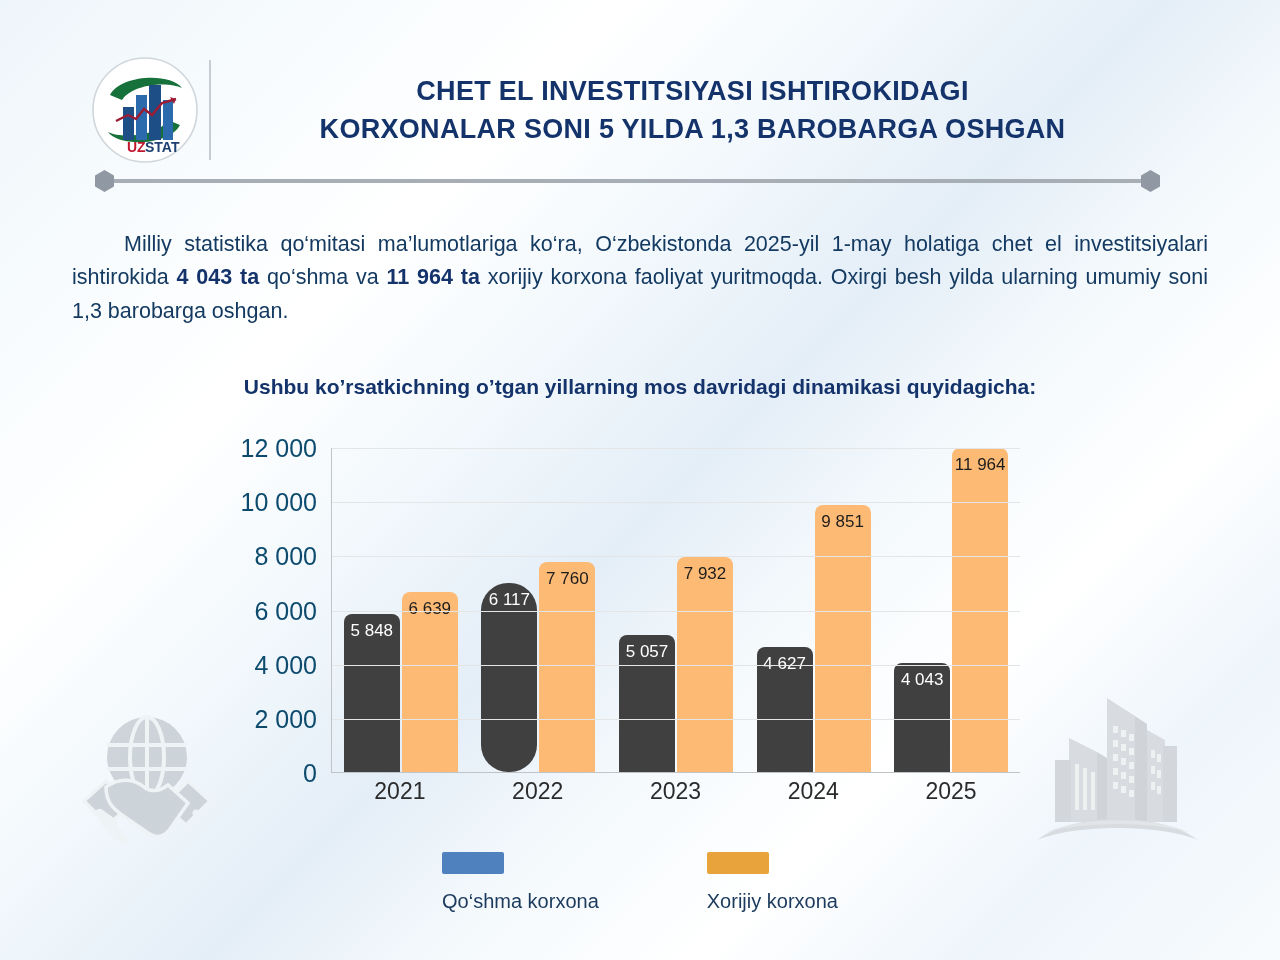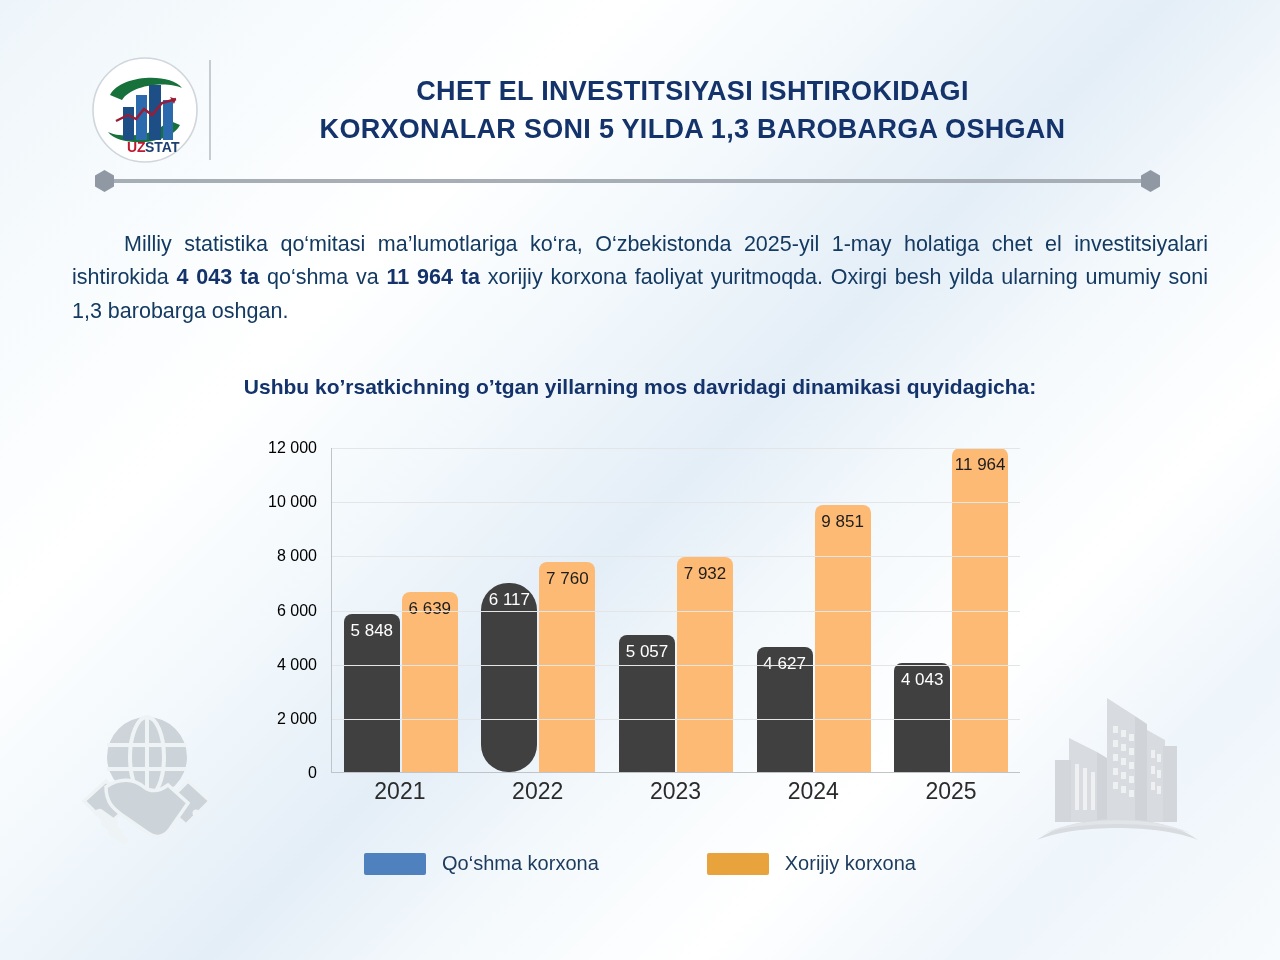--- a/index.html
+++ b/index.html
@@ -95,21 +95,21 @@
 
   
   .chart {
     position: absolute; left: 245px; top: 448px; width: 775px; height: 340px;
   }
   .y-axis {
     position: absolute; left: 0; top: 0; width: 82px; height: 325px;
   }
   .y-tick {
     position: absolute; right: 10px;
-    font-size: 16px; color: #000000;
+    font-size: 25px; color: #0c4a6e;
     transform: translateY(-50%);
     white-space: nowrap;
   }
   .plot {
     position: absolute; left: 86px; top: 0; right: 0; height: 325px;
     border-left: 1.5px solid #bfc4c9;
     border-bottom: 1.5px solid #bfc4c9;
   }
   .gridline {
     position: absolute; left: 0; right: 0; height: 1px; background: #e3e5e7;
@@ -136,21 +136,21 @@
     position: absolute; left: 86px; right: 0; top: 330px; height: 32px;
     display: flex; justify-content: space-around; align-items: flex-start;
   }
   .x-tick { font-size: 23px; color: #2b2b2b; width: 116px; text-align: center; }
 
   
   .legend {
     position: absolute; left: 0; top: 852px; width: 1280px;
     display: flex; justify-content: center; gap: 108px;
   }
-  .legend-item { display: flex; align-items: flex-end; gap: 16px; }
+  .legend-item { display: flex; align-items: flex-start; gap: 16px; flex-direction: column; }
   .legend-swatch { width: 62px; height: 22px; border-radius: 2px; }
   .legend-swatch.blue   { background: #4e81be; }
   .legend-swatch.orange { background: #e8a33d; }
   .legend-label { font-size: 20px; color: #1b3a5c; }
 
   
   .wm-handshake { position: absolute; left: 72px; top: 705px; opacity: .95; }
   .wm-buildings { position: absolute; left: 1035px; top: 690px; opacity: .95; }
 </style>
 </head>

